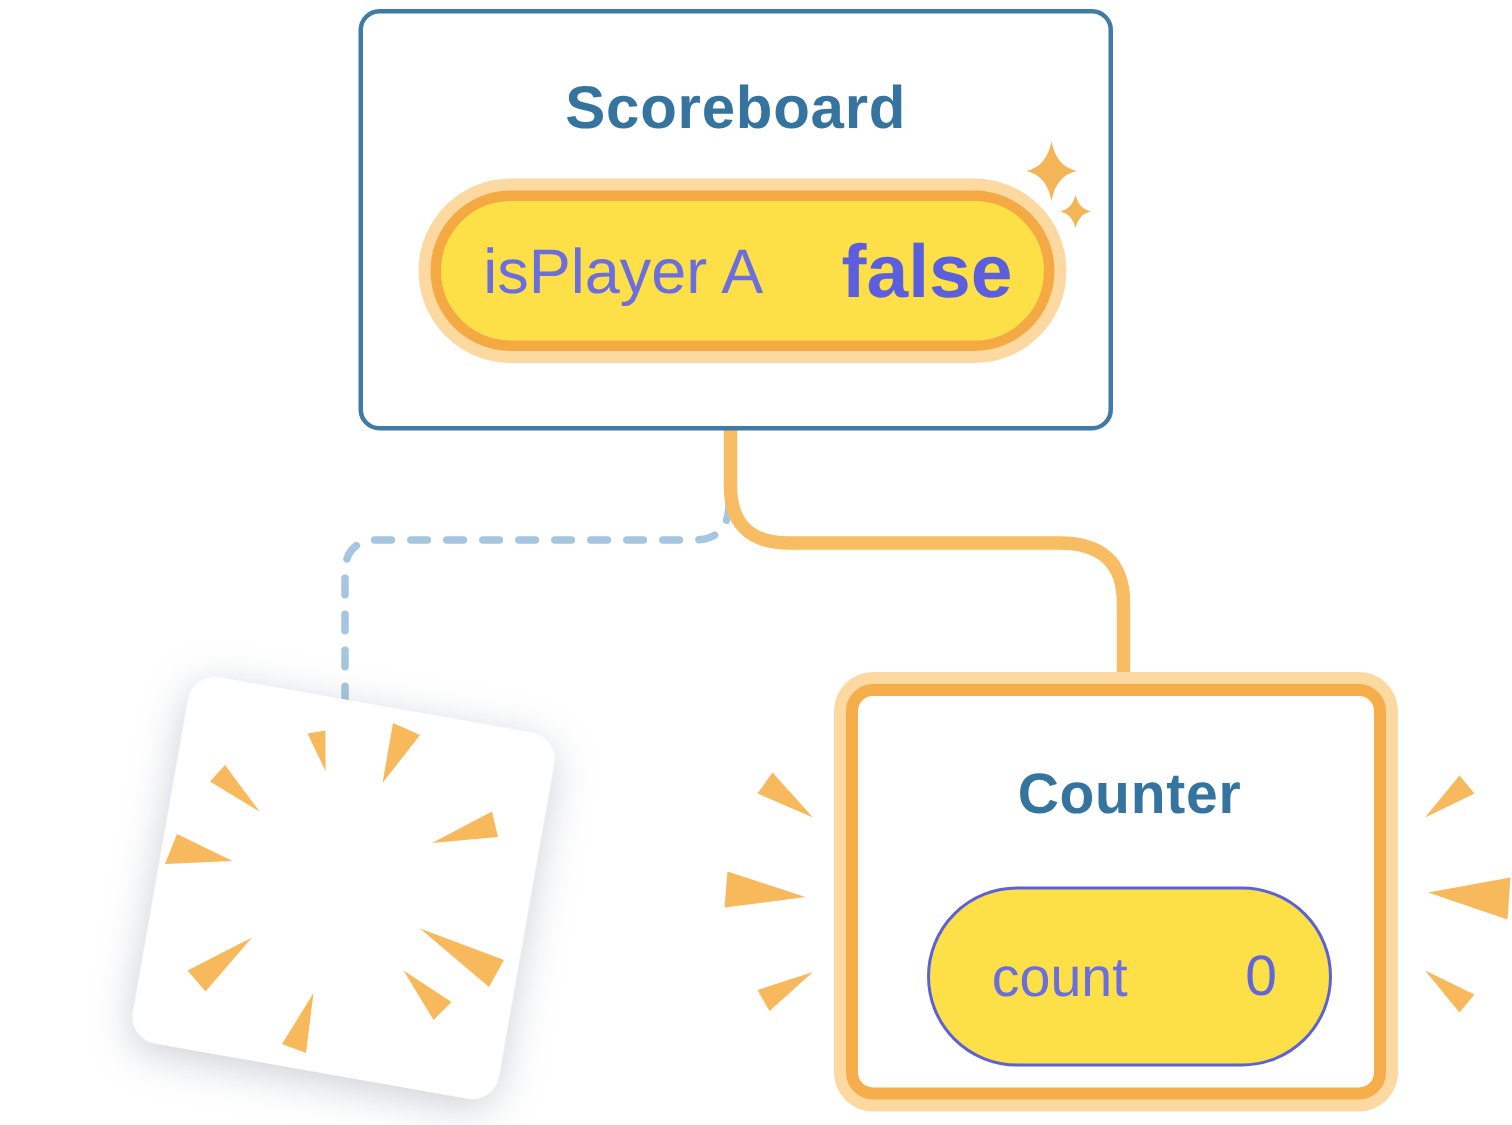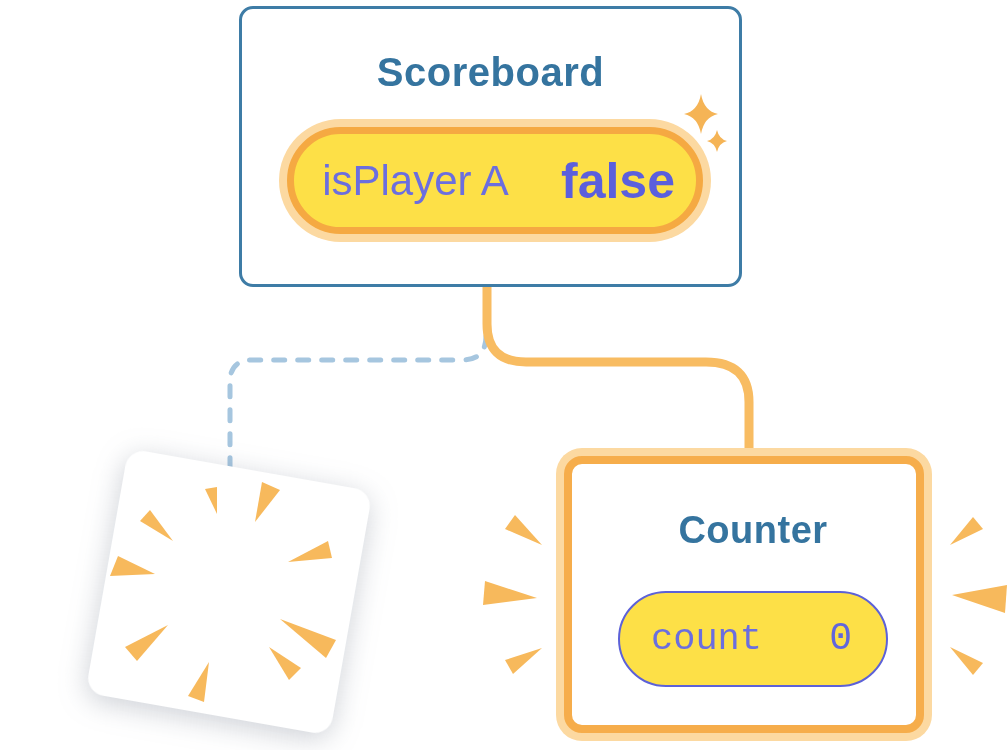--- a/index.html
+++ b/index.html
@@ -31,23 +31,22 @@
   }
   .pill-section{display:flex;align-items:center;justify-content:center;line-height:1;}
   .orange-pill{
     left:45px;top:118px;width:416px;height:107px;
     border:7px solid #F5A942;box-shadow:0 0 0 8px #FCD9A1;
   }
   .orange-pill .pill-key{flex:0 0 243px;font-size:42px;color:#6B6EDF;}
   .orange-pill .pill-divider{flex:0 0 3px;background:#F5A942;}
   .orange-pill .pill-value{flex:1 1 auto;font-size:50px;font-weight:700;color:#5B5FDD;}
   .purple-pill{
-    left:46px;top:127px;width:270px;height:96px;
+    left:46px;top:127px;width:270px;height:120px;
     border:2.5px solid #5C61D8;
-    font-family:Liberation Mono, monospace;
   }
   .purple-pill .pill-key{flex:0 0 173px;font-size:37px;color:#6B6EDF;}
   .purple-pill .pill-divider{flex:0 0 2.5px;background:#5C61D8;}
   .purple-pill .pill-value{flex:1 1 auto;font-size:38px;color:#6166DC;}
   #overlay{z-index:3;}
 </style>
 </head>
 <body>
 
 <div class="stage">

